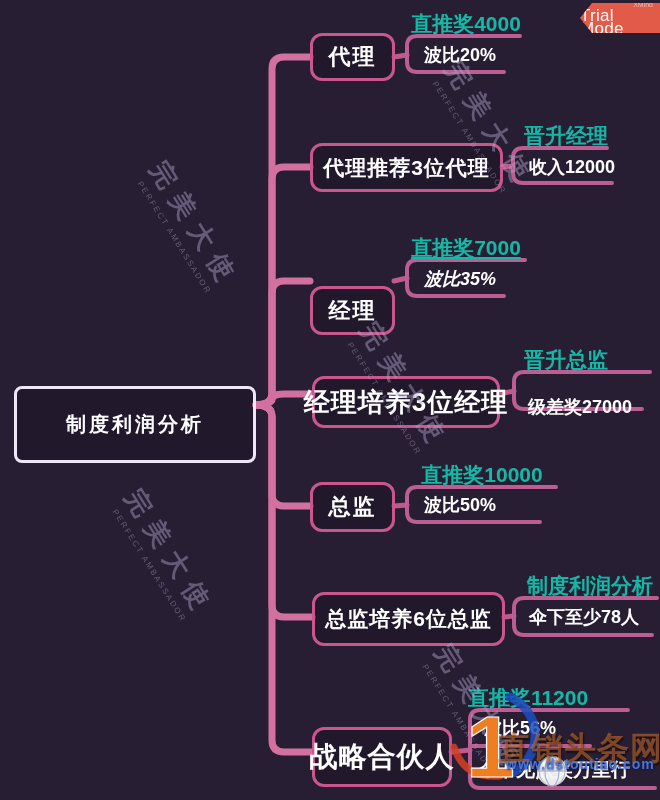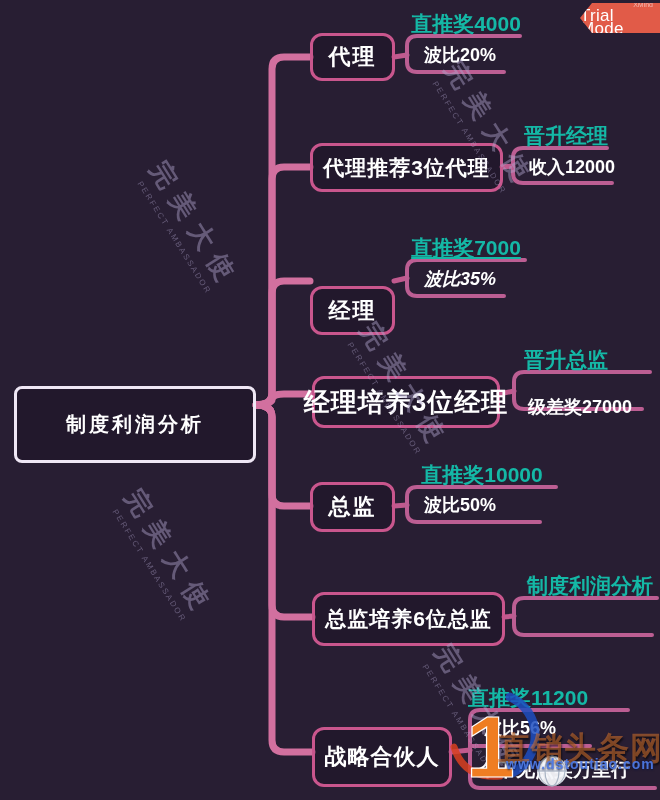--- a/index.html
+++ b/index.html
@@ -124,22 +124,23 @@
   <div class="node" style="left:310px;top:482px;width:79px;height:44px;font-size:22px;letter-spacing:2px;text-align:right;">
     <span>总监</span>
   </div>
   <div class="sub-label" style="left:482px;top:461px;">直推奖10000</div>
   <div class="sub-text" style="left:424px;top:493px;">波比50%</div>
 
   <div class="node" style="left:312px;top:592px;width:187px;height:48px;font-size:21px;letter-spacing:1px;">
     <span>总监培养6位总监</span>
   </div>
   <div class="sub-label" style="left:590px;top:572px;">制度利润分析</div>
+  <div class="sub-text" style="left:529px;top:605px;">伞下至少78人</div>
 
-  <div class="node" style="left:312px;top:727px;width:134px;height:54px;font-size:22px;letter-spacing:1px;">
+  <div class="node" style="left:312px;top:727px;width:134px;height:54px;font-size:28px;letter-spacing:1px;">
     <span>战略合伙人</span>
   </div>
   <div class="sub-label" style="left:528px;top:684px;">直推奖11200</div>
   <div class="sub-text" style="left:484px;top:716px;">波比56%</div>
   <div class="sub-text" style="left:478px;top:757px;font-size:19px;">伞下见点奖万里行</div>
 
   <div class="wm" style="left:385px;top:105px;">
     <span class="cn">完美大使</span>
     <span class="en">PERFECT AMBASSADOR</span>
   </div>

